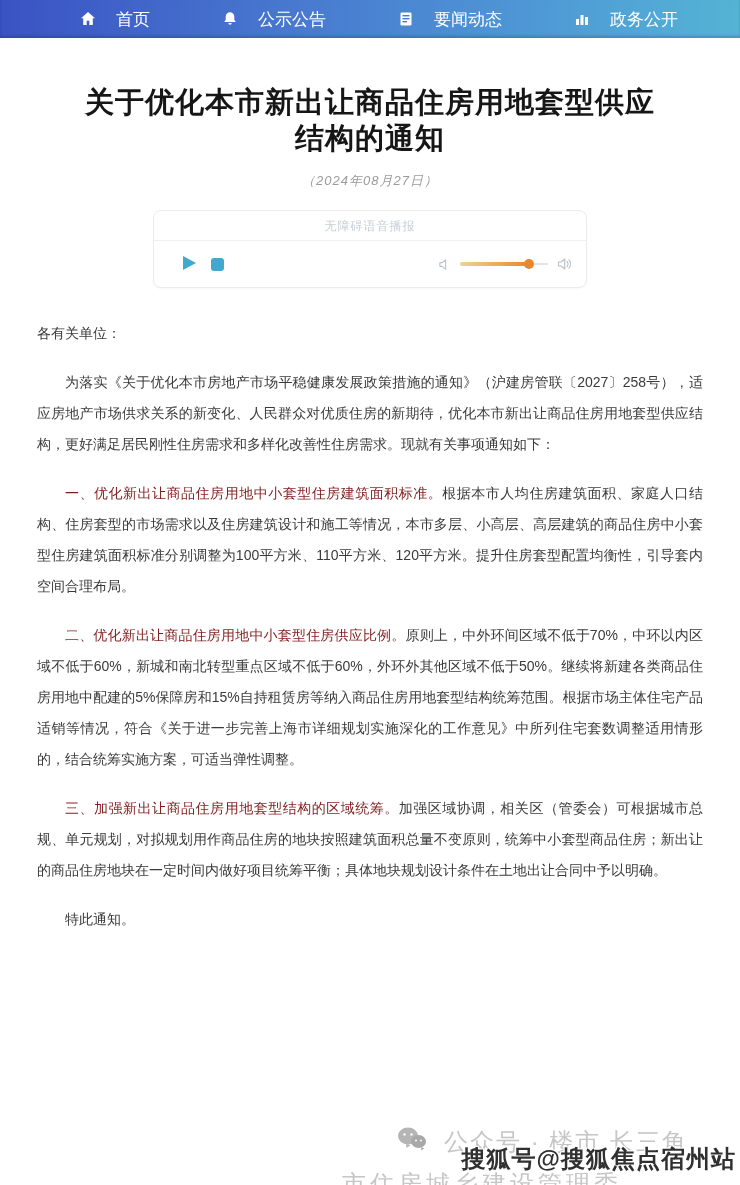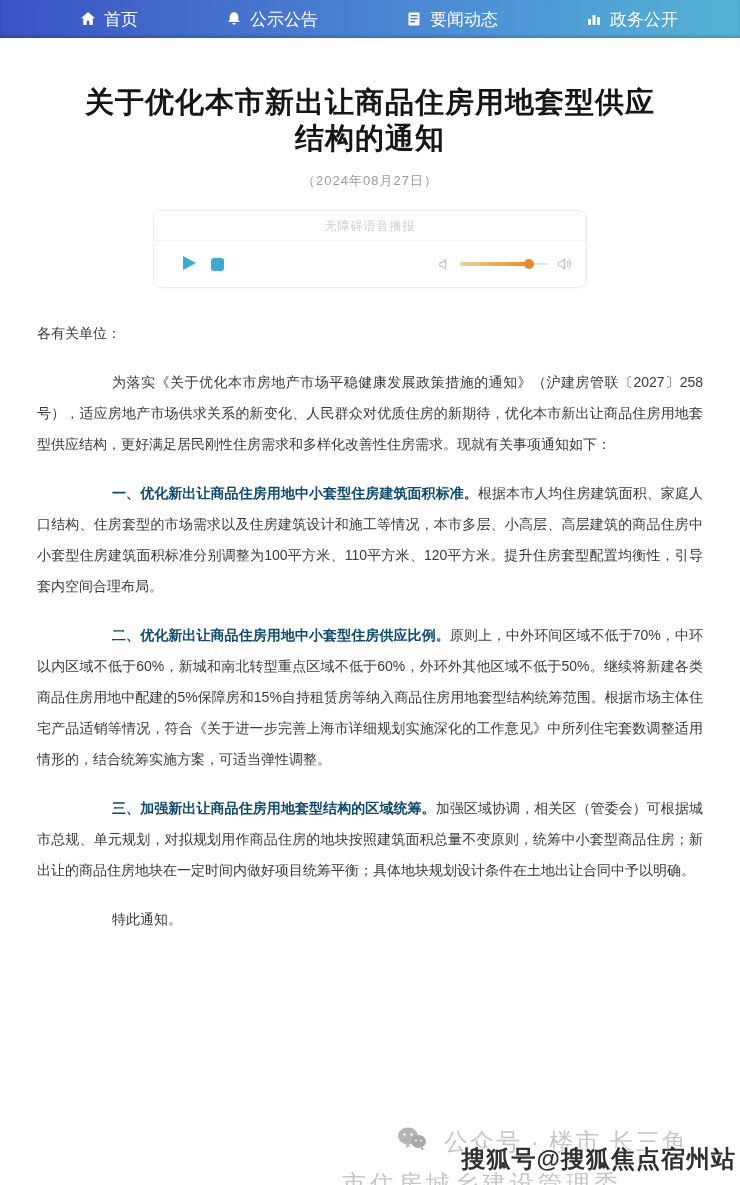--- a/index.html
+++ b/index.html
@@ -8,30 +8,30 @@
   .page { position:relative; width:740px; height:1185px; margin:0 auto; background:#ffffff; overflow:hidden; }
 
   
   .topnav {
     height:38px; width:100%;
     background:linear-gradient(90deg,#3a53c4 0%,#4879cf 40%,#4f9bd6 75%,#54b4d4 100%);
     display:flex; align-items:center; justify-content:space-between;
     padding:0 62px 0 80px;
     box-shadow:inset 0 -2px 3px rgba(0,0,40,.18);
   }
-  .nav-item { display:flex; align-items:center; gap:8px; color:#ffffff; font-size:17px; cursor:pointer; white-space:nowrap; }
+  .nav-item { display:flex; align-items:center; gap:20px; color:#ffffff; font-size:17px; cursor:pointer; white-space:nowrap; }
   .nav-icon { display:flex; align-items:center; }
   .nav-icon svg { display:block; }
 
   
   .title {
     width:575px; margin:46px auto 0; text-align:center;
     font-size:29px; line-height:36px; font-weight:700; color:#161616; letter-spacing:1px;
   }
-  .date { text-align:center; margin-top:16px; font-size:13px; color:#9b9b9b; letter-spacing:1px; }
+  .date { text-align:center; margin-top:16px; font-size:13px; color:#9b9b9b; letter-spacing:1px;font-style:italic; }
 
   
   .player {
     width:434px; margin:20px auto 0; border:1px solid #ececec; border-radius:8px;
     background:#fff; box-shadow:0 1px 2px rgba(0,0,0,.03);
   }
   .player-header { height:30px; line-height:30px; text-align:center; font-size:12px; color:#c9cdd4; border-bottom:1px solid #f0f0f0; letter-spacing:1px; }
   .player-controls { height:46px; display:flex; align-items:center; padding:0 14px; }
   .pbtn { background:none; border:none; padding:0; margin:0 0 0 14px; cursor:pointer; display:flex; align-items:center; }
   .stop-sq { width:13px; height:13px; border-radius:3px; background:#41a8d0; display:block; }
@@ -40,21 +40,21 @@
   .slider { position:relative; width:88px; height:12px; cursor:pointer; }
   .slider .track { position:absolute; top:5px; left:0; right:0; height:2px; background:#e3e3e3; border-radius:2px; }
   .slider .fill { position:absolute; top:4px; left:0; height:4px; border-radius:3px;
     background:linear-gradient(90deg,#ecd39a 0%,#e8a84e 60%,#e8872e 100%); width:78%; }
   .slider .thumb { position:absolute; top:1px; width:10px; height:10px; border-radius:50%; background:#e8872e; left:78%; margin-left:-5px; }
 
   
   .doc { padding:0 37px; margin-top:30px; font-size:14px; line-height:31px; color:#3a3a3a; text-align:justify; }
   .doc p { margin-bottom:18px; }
   .doc p.indent { text-indent:2em; }
-  .doc .lead { font-weight:700; color:#0c4a6e;margin-left:47px; }
+  .doc .lead { font-weight:400; color:#7f1d1d; }
   .salutation { text-indent:0; }
 
   
   .footer { position:absolute; left:0; right:0; bottom:0; height:70px; pointer-events:none; }
   .wechat-line { position:absolute; right:52px; bottom:26px; display:flex; align-items:center; gap:16px; color:#c6c6c6; font-size:24px; letter-spacing:2px; white-space:nowrap; }
   .agency { position:absolute; right:118px; bottom:-15px; color:#c6c6c6; font-size:24px; letter-spacing:4px; white-space:nowrap; }
   .watermark {
     position:absolute; right:4px; bottom:10px; font-size:24px; font-weight:700; color:#303030; letter-spacing:1px; white-space:nowrap;
     text-shadow:-1px -1px 0 #fff, 1px -1px 0 #fff, -1px 1px 0 #fff, 1px 1px 0 #fff, 0 2px 2px rgba(255,255,255,.8);
   }

